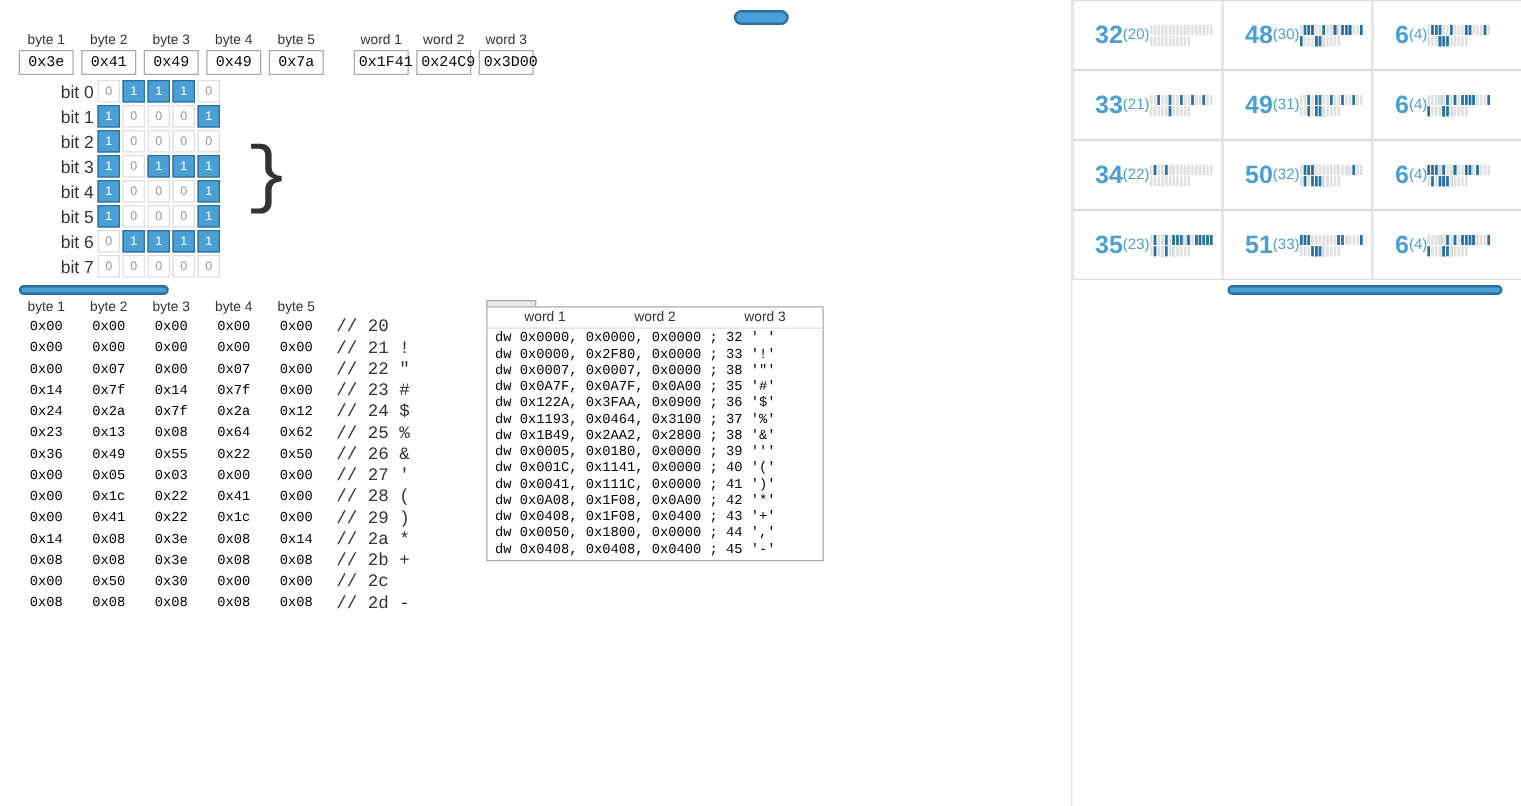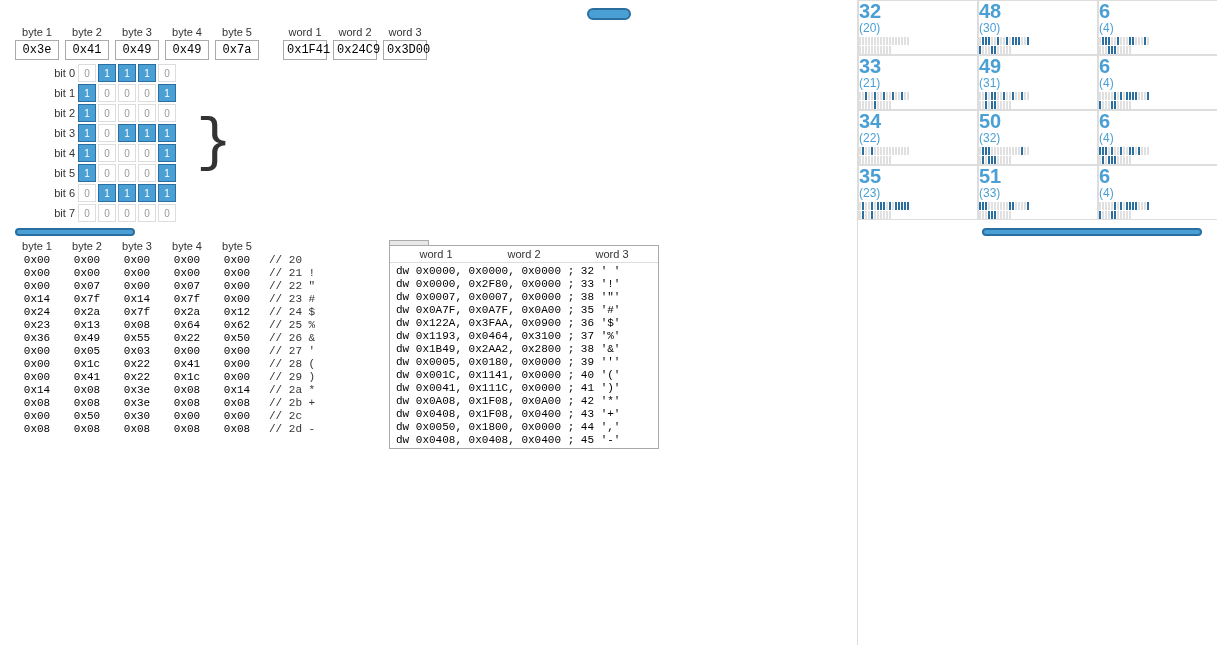--- a/index.html
+++ b/index.html
@@ -108,21 +108,21 @@
     }
 
     .bit-row {
       display: flex;
       align-items: center;
       gap: 3px;
     }
 
     .bit-label {
       width: 30px;
-      font-size: 11px;
+      font-size: 14px;
       color: #333;
       text-align: right;
       font-family: Arial, sans-serif;
     }
 
     .bit-cells {
       display: flex;
       gap: 2px;
     }
 
@@ -240,21 +240,21 @@
       align-items: center;
     }
 
     .data-cell {
       font-size: 11px;
       font-family: 'Courier New', monospace;
       text-align: center;
     }
 
     .comment-cell {
-      font-size: 11px;
+      font-size: 14px;
       font-family: 'Courier New', monospace;
       color: #333;
       margin-left: 4px;
     }
 
     
     .packed-output-area {
       display: flex;
       flex-direction: column;
       margin-left: 20px;
@@ -317,24 +317,23 @@
 
     .char-grid {
       display: grid;
       grid-template-columns: repeat(3, 120px);
       gap: 0;
       overflow: hidden;
     }
 
     .char-item {
       display: flex;
-      flex-direction: column;
-      align-items: flex-start;
+      align-items: center;
       border: 1px solid #ddd;
-      padding: 0;
+      padding: 17px;
       position: relative;
     }
 
     .char-num {
       font-size: 20px;
       font-weight: bold;
       color: #4a9fd4;
       font-family: Arial, sans-serif;
       line-height: 1;
     }

